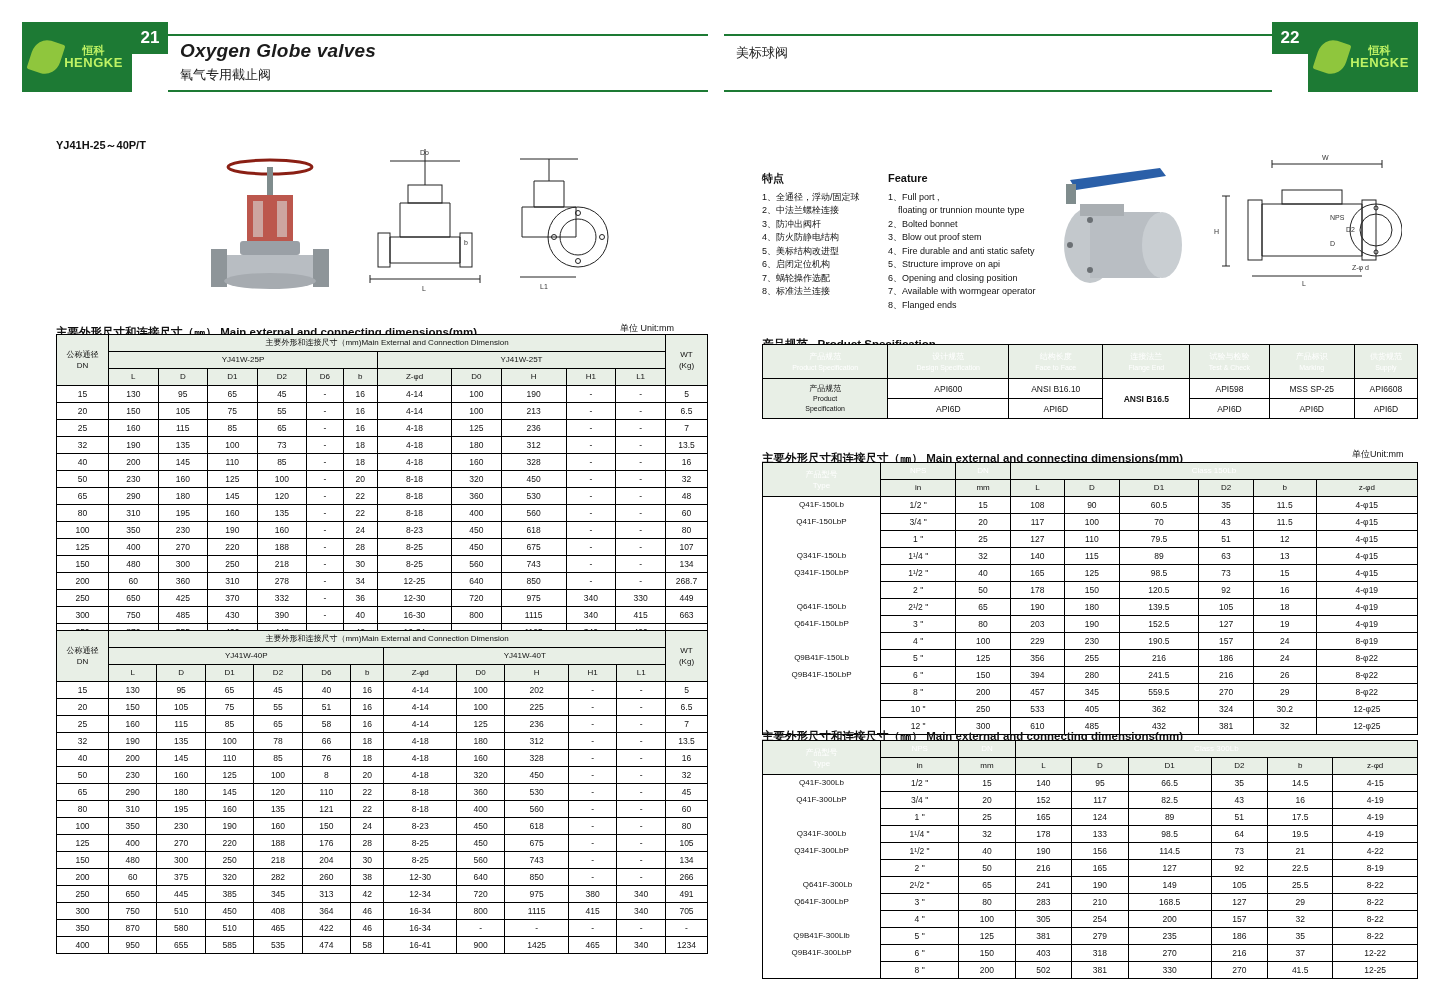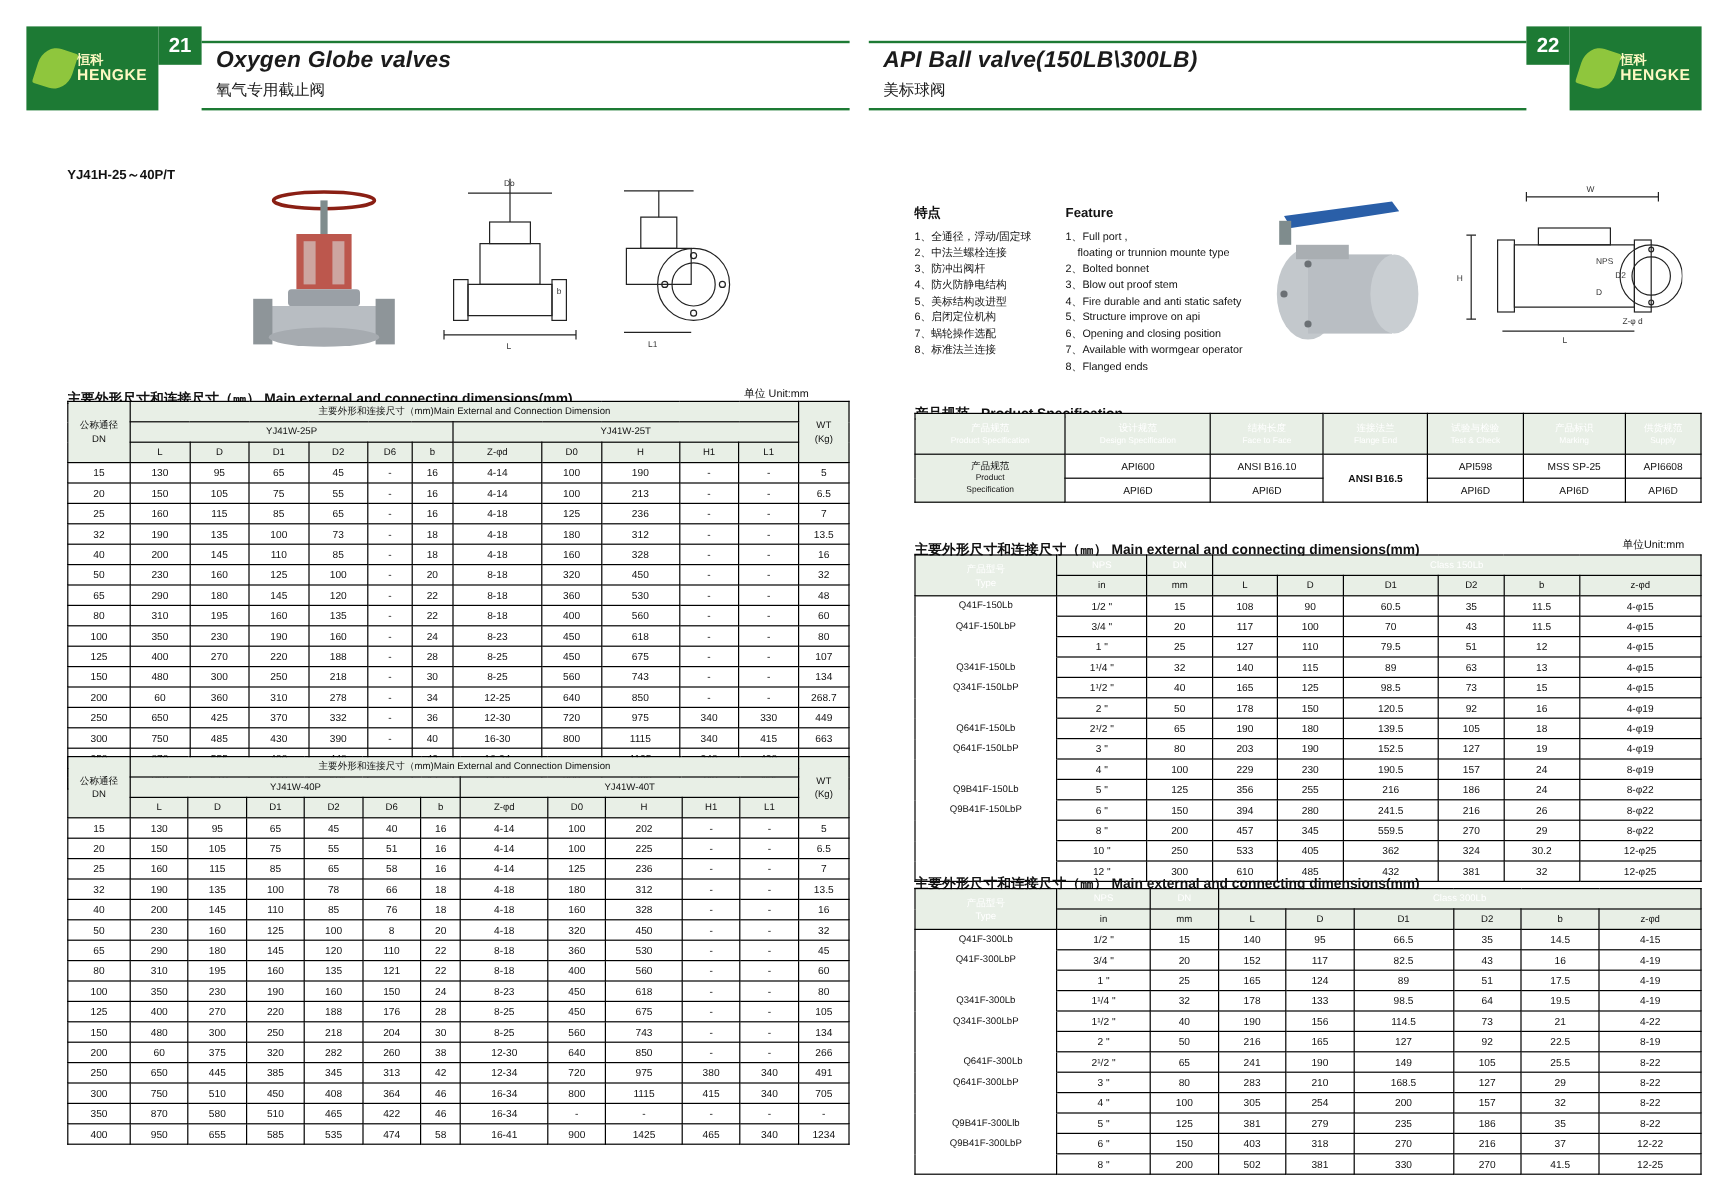--- a/index.html
+++ b/index.html
@@ -24,21 +24,21 @@
     background:#1d7a34;
     display:flex; align-items:center; justify-content:center;
     overflow:hidden;
   }
   .logo-box .leaf {
     width:30px;height:34px;background:#8fc63d;
     border-radius: 50% 6% 50% 6%;
     transform: rotate(18deg);
     margin-right:3px;
   }
-  .logo-text { color:#fef9c3; line-height:1; }
+  .logo-text { color:#bef264; line-height:1;text-align:center; }
   .logo-text .cn { font-size:11px; font-weight:bold; display:block; }
   .logo-text .en { font-size:13px; font-weight:bold; letter-spacing:.5px; display:block; }
 
   .pg-num {
     position:absolute; top:0; width:36px; height:32px;
     background:#1d7a34; color:#fff; font-size:17px; font-weight:bold;
     display:flex; align-items:center; justify-content:center;
   }
   .title-box {
     position:absolute; top:12px; height:58px;
@@ -109,21 +109,20 @@
   <div class="hdr hdr-right">
     <div class="logo-box">
       <div class="leaf"></div>
       <div class="logo-text">
         <span class="cn">恒科</span>
         <span class="en">HENGKE</span>
       </div>
     </div>
     <div class="pg-num">22</div>
     <div class="title-box">
-      <div class="title-en">API Ball valve(150LB\300LB)</div>
       <div class="title-cn">美标球阀</div>
     </div>
   </div>
 
   <div class="model-label" style="left:56px; top:138px;">YJ41H-25～40P/T</div>
 
   <div class="draw" style="left:185px; top:145px;">
     <svg width="170" height="150" viewBox="0 0 170 150">
       <ellipse cx="85" cy="22" rx="42" ry="7" fill="none" stroke="#8a1f14" stroke-width="3"></ellipse>
       <rect x="82" y="22" width="6" height="28" fill="#7f8c8d"></rect>

